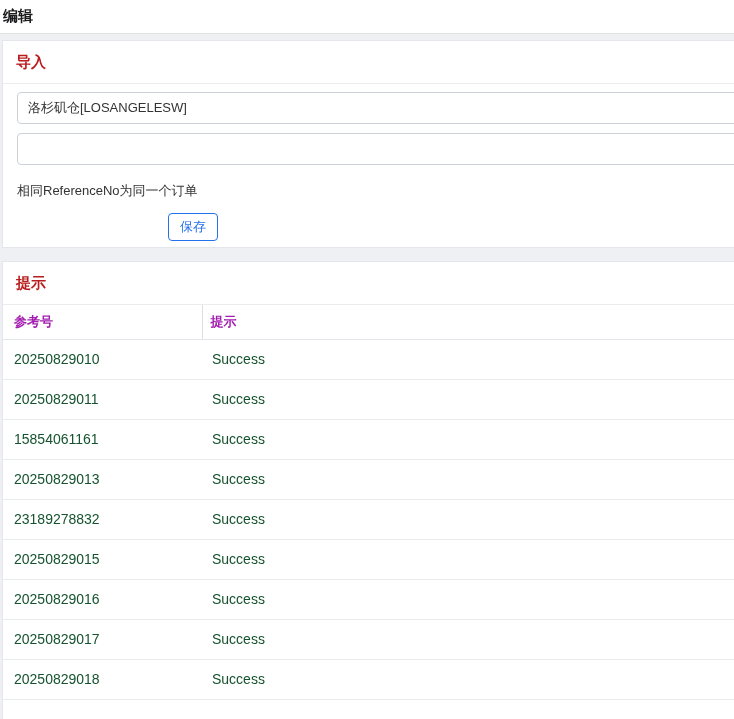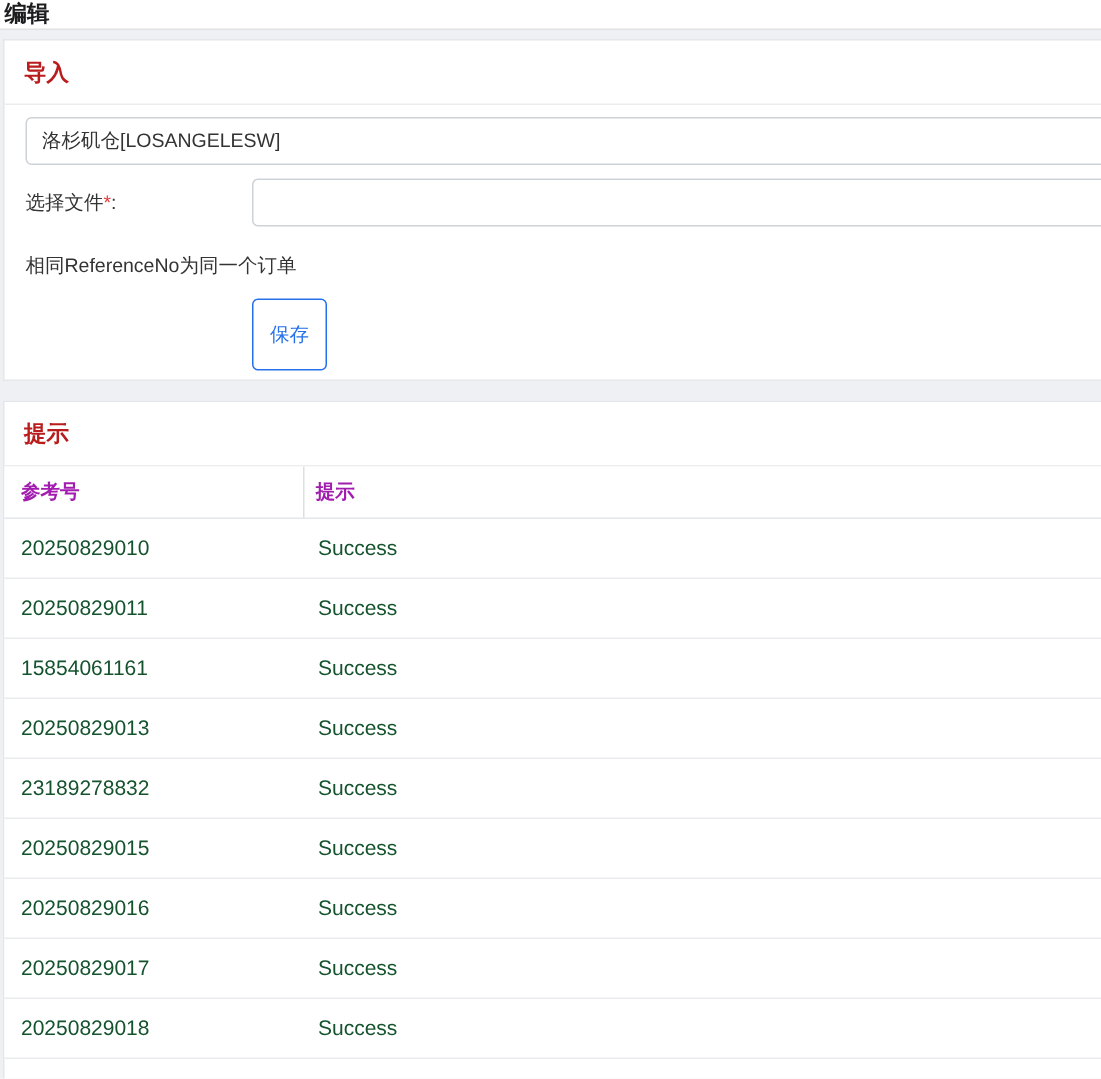--- a/index.html
+++ b/index.html
@@ -6,21 +6,21 @@
   html, body { margin: 0; padding: 0; }
   body {
     width: 734px; height: 719px; overflow: hidden;
     background: #eef0f4;
     font-family: "Liberation Sans", "DejaVu Sans", sans-serif;
     color: #333;
   }
 
   
   .topbar {
-    height: 20px; background: #fff; border-bottom: 1px solid #e2e2e2;
+    height: 34px; background: #fff; border-bottom: 1px solid #e2e2e2;
     display: flex; align-items: center; padding-left: 3px; text-align: right;
   }
   .topbar-title { font-size: 15px; font-weight: bold; color: #1d1d1f; }
 
   
   .panel {
     width: 780px; margin-left: 2px; background: #fff;
     border: 1px solid #e3e6ea;
   }
   .panel-import { margin-top: 6px; }
@@ -42,21 +42,21 @@
   .star { color: #e23a3a; }
   .fcontrol { flex: 1; }
   .text-input {
     width: 100%; height: 32px; border: 1px solid #cdd2d8; border-radius: 4px;
     padding: 0 10px; font-size: 13px; color: #333; background: #fff;
     font-family: inherit; outline: none; display: block;
   }
   .tip-text { font-size: 13px; color: #333; }
   .btn-row { margin-left: 151px; }
   .save-btn {
-    min-width: 46px; height: 48px; padding: 0 11px;
+    min-width: 46px; height: 28px; padding: 0 11px;
     background: #fff; border: 1px solid #2570eb; border-radius: 4px;
     color: #2570eb; font-size: 13px; font-family: inherit; cursor: pointer;
   }
 
   
   .result-table { width: 100%; border-collapse: collapse; table-layout: fixed; }
   .result-table th {
     height: 34px; font-size: 13px; font-weight: bold; color: #a21caf;
     text-align: left; padding: 0 0 0 11px;
     border-bottom: 1px solid #e3e6ea; background: #fff; margin-left: 20px;
@@ -82,21 +82,20 @@
   </div>
   <div class="form-body">
 
     <div class="frow frow-1">
       <span class="fcontrol">
         <input class="text-input" type="text" value="洛杉矶仓[LOSANGELESW]" style="">
       </span>
     </div>
 
     <div class="frow frow-2">
-      <span class="flabel"><span>选择文件</span><span class="star">*</span><span>:</span></span>
       <span class="fcontrol">
         <input class="text-input" type="text" value="" style="">
       </span>
     </div>
 
     <div class="frow frow-3">
       <span class="fcontrol tip-text">相同ReferenceNo为同一个订单</span>
     </div>
 
     <div class="btn-row">

